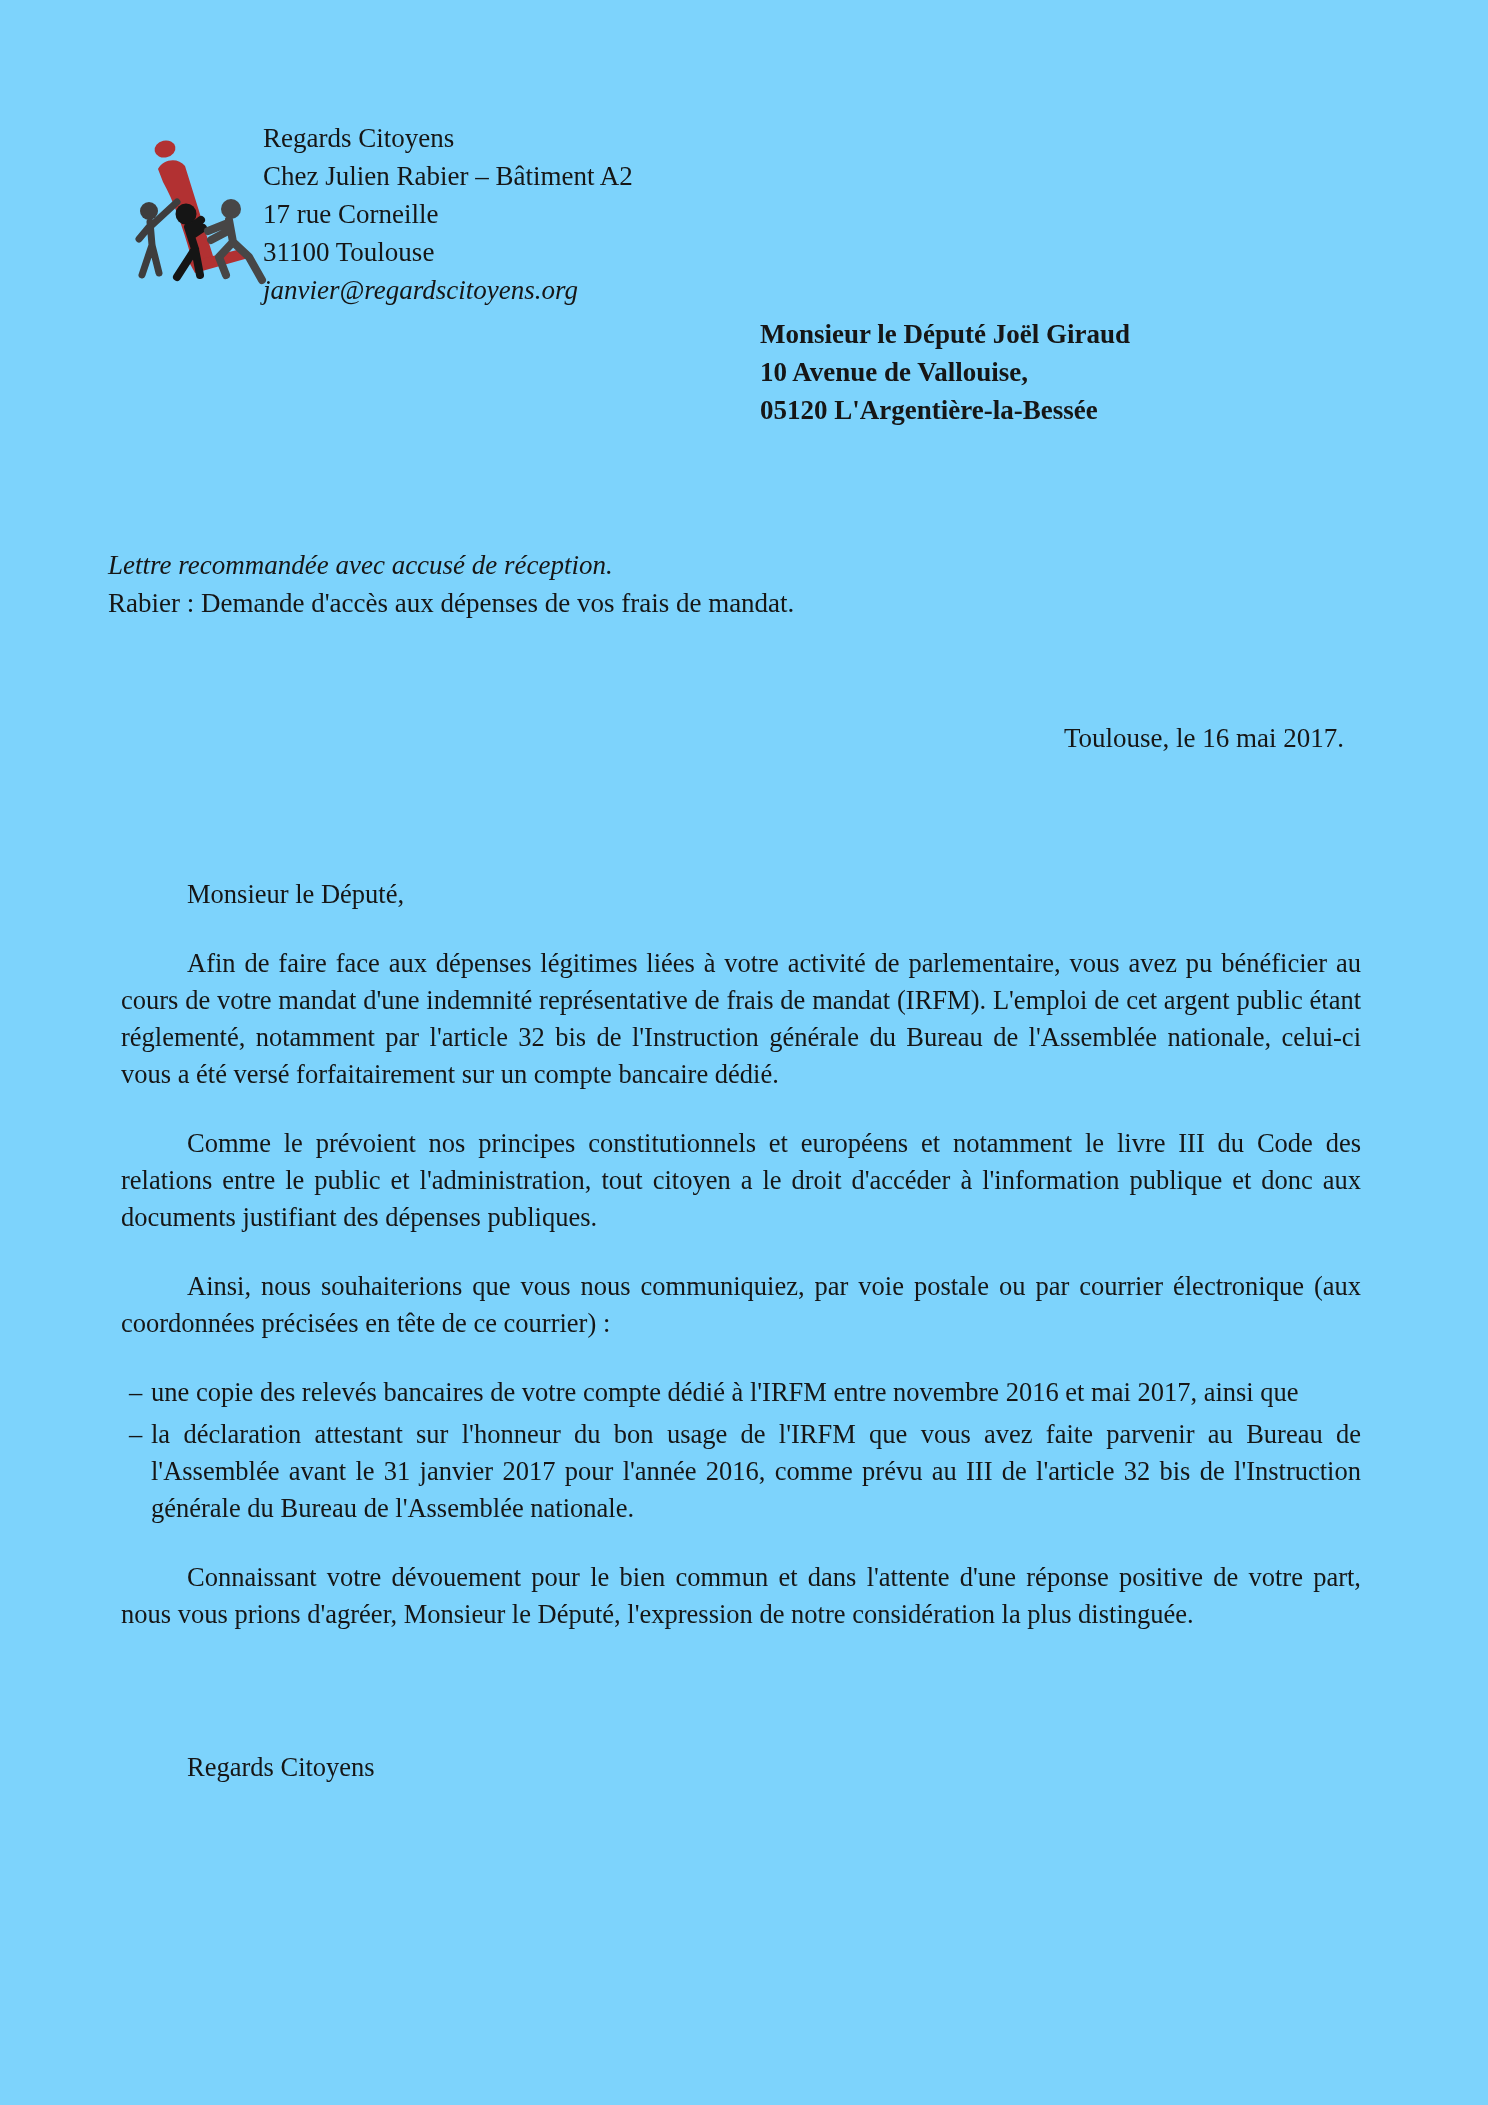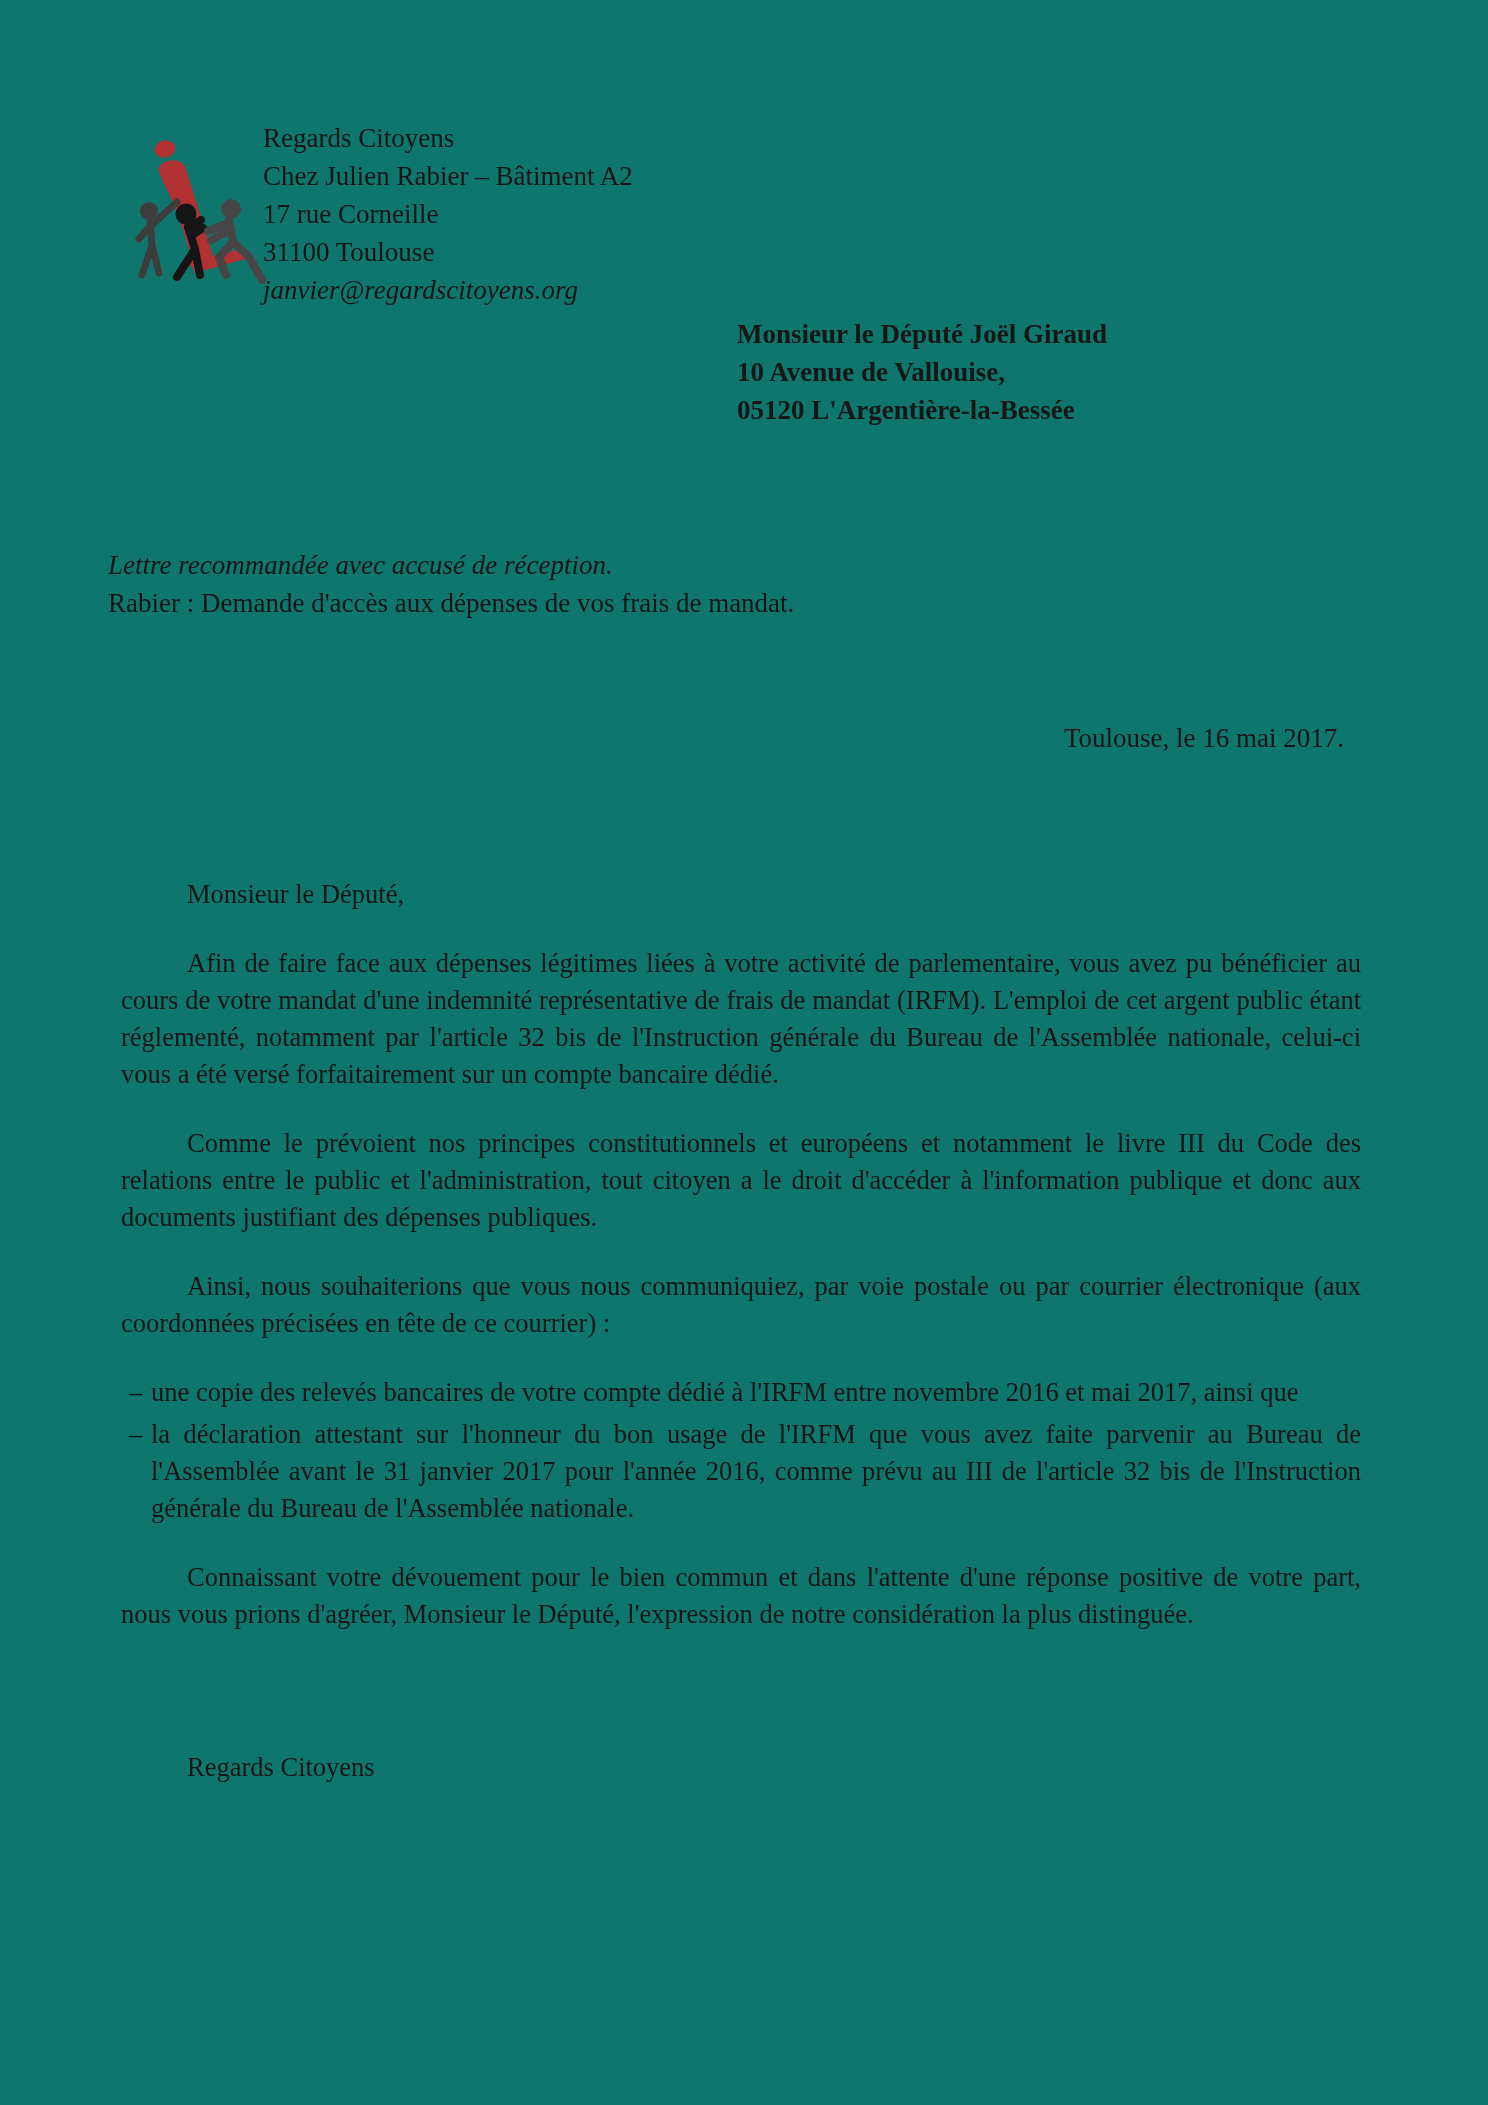--- a/index.html
+++ b/index.html
@@ -1,21 +1,21 @@
 <!DOCTYPE html>
 <html><head>
 <meta charset="utf-8">
 <style>
   html, body { margin: 0; padding: 0; background: #888; }
   .page {
     position: relative;
     width: 1488px;
     height: 2105px;
     margin: 0 auto;
-    background: #0f766e;
+    background: #7dd3fc;
     font-family: "Liberation Serif", "DejaVu Serif", serif;
     color: #161616;
     overflow: hidden;
   }
 
   
   .logo-wrap {
     position: absolute;
     left: 133px;
     top: 136px;
@@ -30,21 +30,21 @@
     top: 119px;
     font-size: 27px;
     line-height: 38px;
     white-space: nowrap;
   }
   .sender .email { font-style: italic; }
 
   
   .recipient {
     position: absolute;
-    left: 737px;
+    left: 760px;
     top: 315px;
     font-size: 27px;
     line-height: 38px;
     font-weight: bold;
     white-space: nowrap;
   }
 
   
   .ref {
     position: absolute;

